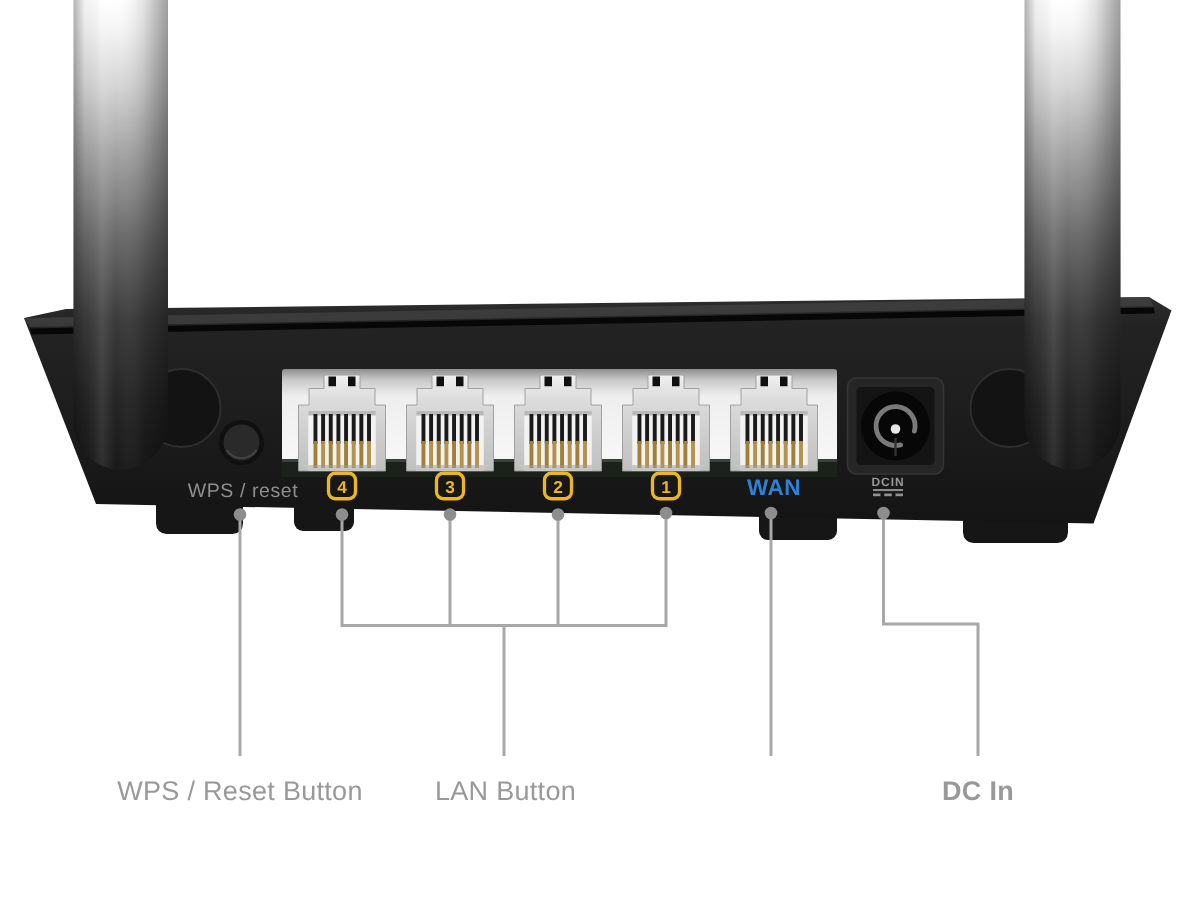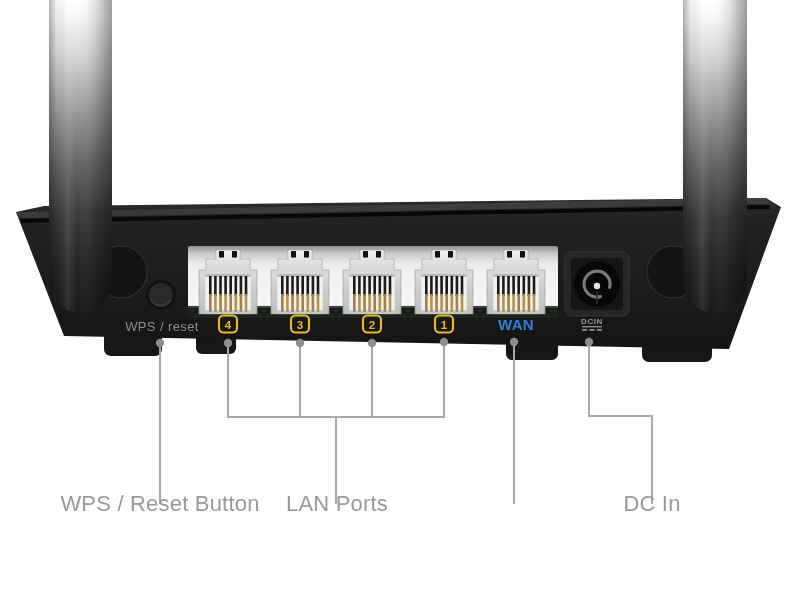--- a/index.html
+++ b/index.html
@@ -3,22 +3,22 @@
 <meta charset="utf-8">
 <title>diagram</title>
 <style>
   html,body{margin:0;padding:0;background:#fff;}
   .stage{
     position:relative;width:800px;height:600px;background:#ffffff;
     font-family:"Liberation Sans",sans-serif;overflow:hidden;
   }
   .stage > svg{position:absolute;left:0;top:0;}
   .callout-label{
-    position:absolute;top:491px;transform:translateX(-50%);
-    font-size:22px;color:#999999;letter-spacing:.2px;white-space:nowrap;
+    position:absolute;top:517px;transform:translateX(-50%);
+    font-size:18px;color:#999999;letter-spacing:.2px;white-space:nowrap;
   }
   svg text{font-family:"Liberation Sans",sans-serif;}
   .txt-wps{font-size:13px;fill:#8f8f8f;letter-spacing:.4px;}
   .txt-badge{font-size:11.5px;font-weight:bold;}
   .txt-wan{font-size:15px;font-weight:bold;letter-spacing:.3px;}
   .txt-dcin{font-size:8px;font-weight:bold;letter-spacing:.6px;fill:#989898;}
 </style>
 </head>
 <body>
 
@@ -191,16 +191,16 @@
       <circle cx="228" cy="343" r="4.2"></circle>
       <circle cx="300" cy="343" r="4.2"></circle>
       <circle cx="372" cy="343" r="4.2"></circle>
       <circle cx="444" cy="342" r="4.2"></circle>
       <circle cx="514" cy="342" r="4.2"></circle>
       <circle cx="589" cy="342" r="4.2"></circle>
     </g>
   </svg>
 
   <div class="callout-label" style="left:160px;">WPS / Reset Button</div>
-  <div class="callout-label" style="left:337px;">LAN Ports</div>
-  <div class="callout-label" style="left:652px;">DC In</div>
+  <div class="callout-label" style="left:337px;">LAN Button</div>
+  <div class="callout-label" style="left:652px;font-weight:bold;">DC In</div>
 
 </div>
 
 </body></html>

